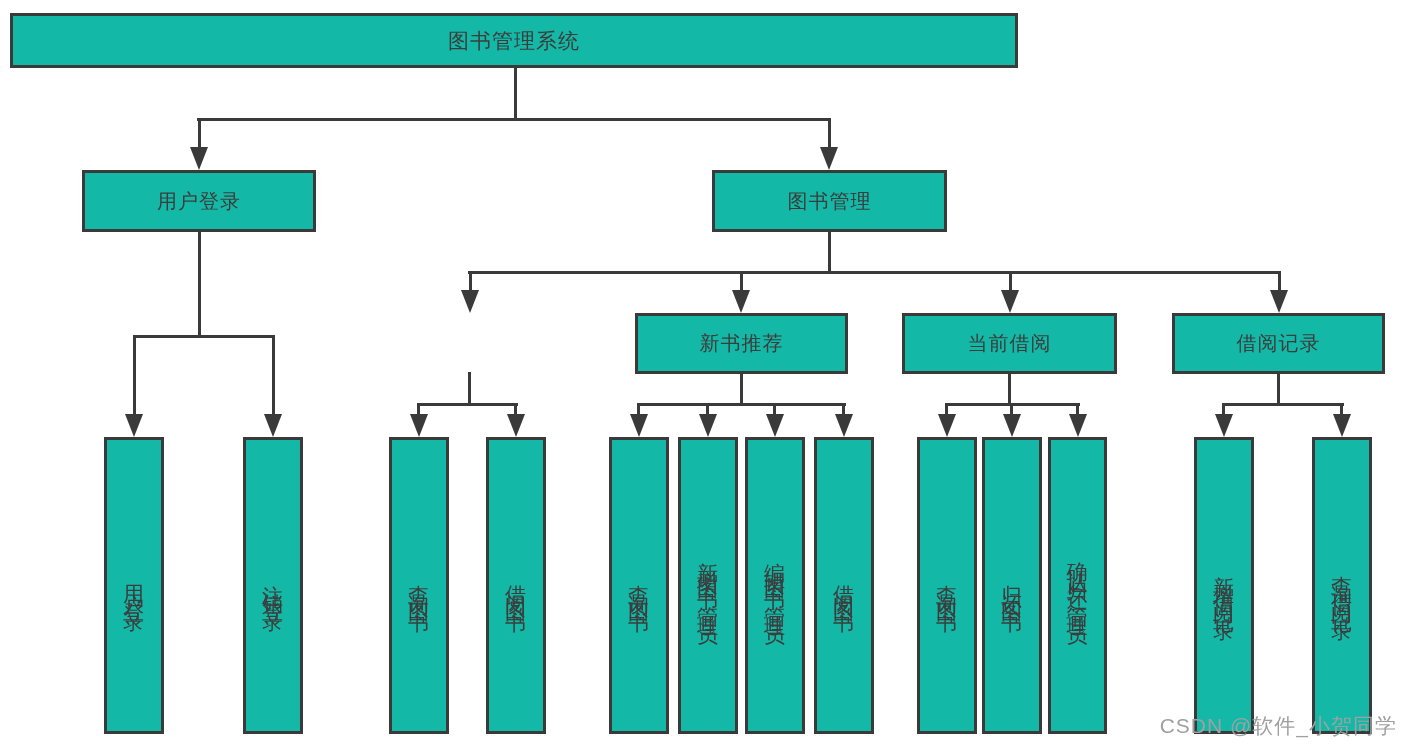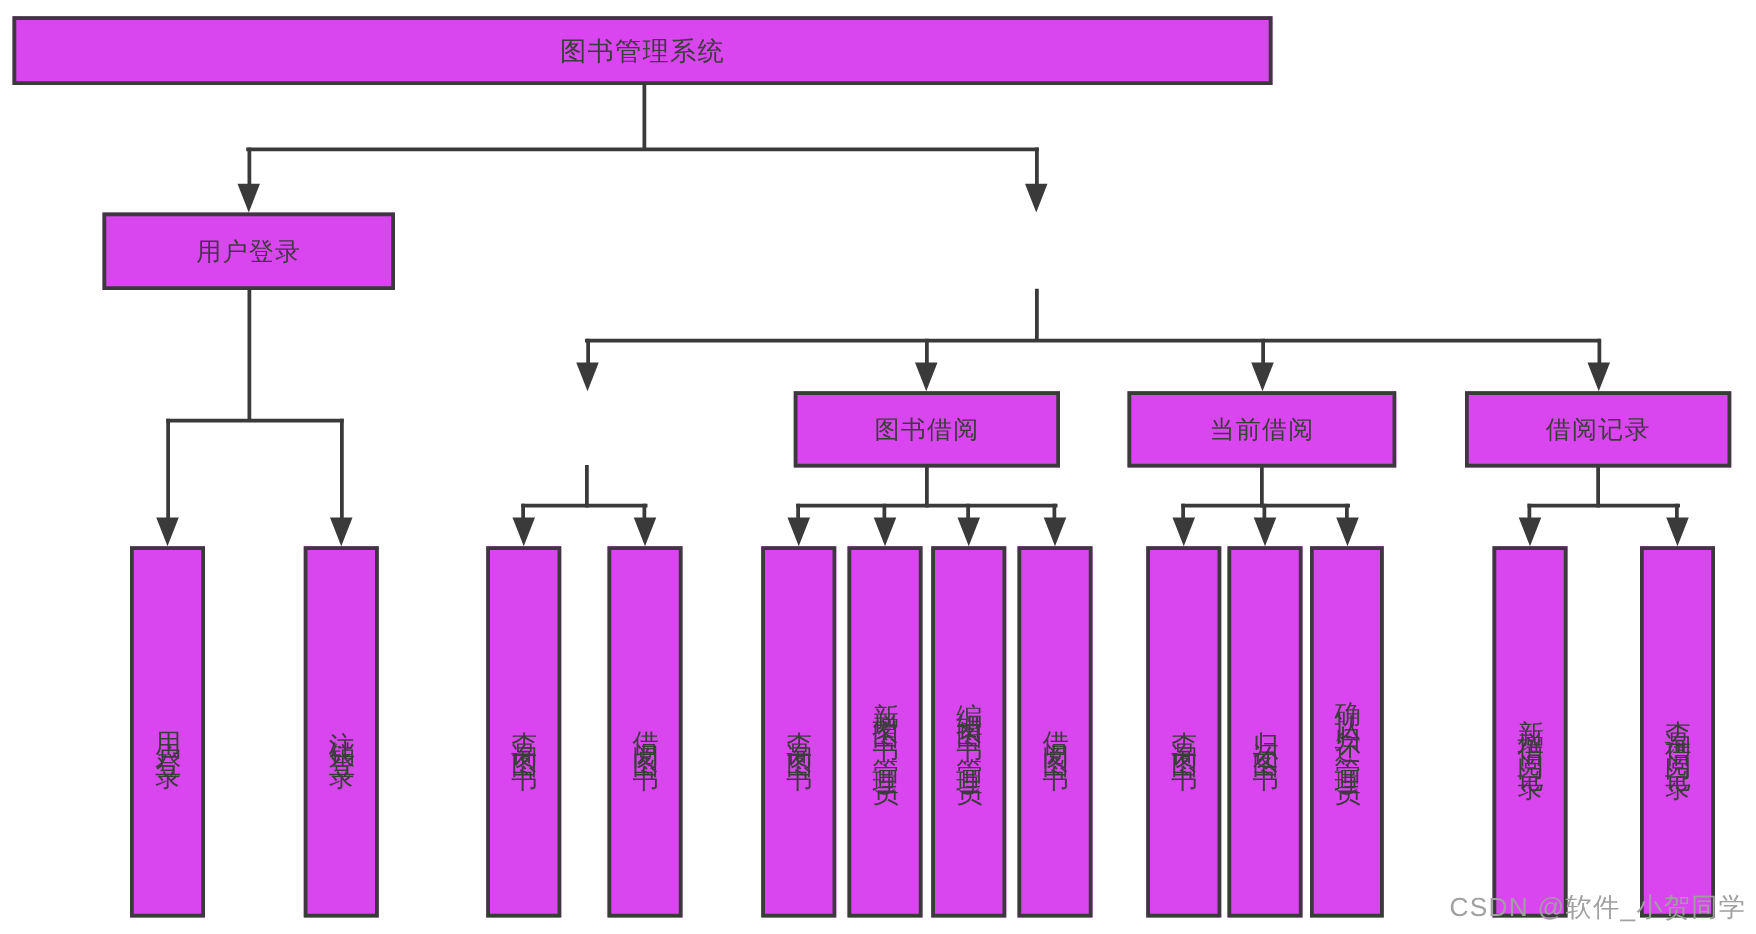--- a/index.html
+++ b/index.html
@@ -8,21 +8,21 @@
     width: 1405px;
     height: 747px;
     background: #ffffff;
     font-family: "Liberation Sans", "DejaVu Sans", sans-serif;
     overflow: hidden;
   }
   .box {
     position: absolute;
     box-sizing: border-box;
     border: 3px solid #3a3a3a;
-    background: #d946ef;
+    background: #14b8a6;
     color: #3c3c3c;
     display: flex;
     align-items: center;
     justify-content: center;
   }
   .node-label { font-size: 20px; color: #3c3c3c; letter-spacing: 1px; }
   .title-label { font-size: 21px; color: #3c3c3c; letter-spacing: 1px; }
   .vtext {
     writing-mode: vertical-rl;
     text-orientation: mixed;
@@ -62,41 +62,44 @@
   <div class="vline" style="left:514px; top:67px; height:53px;"></div>
   <div class="hline" style="left:197px; top:118px; width:634px;"></div>
   <div class="vline" style="left:198px; top:118px; height:34px;"></div>
   <div class="vline" style="left:828px; top:118px; height:34px;"></div>
   <div class="arrow" style="left:190px; top:147px;"></div>
   <div class="arrow" style="left:820px; top:147px;"></div>
 
   <div class="box" style="left:82px; top:170px; width:234px; height:62px;">
     <span class="node-label">用户登录</span>
   </div>
+  <div class="box" style="left:712px; top:170px; width:235px; height:62px;">
+    <span class="node-label">图书管理</span>
+  </div>
 
   <div class="vline" style="left:198px; top:231px; height:106px;"></div>
   <div class="hline" style="left:133px; top:335px; width:142px;"></div>
   <div class="vline" style="left:133px; top:335px; height:82px;"></div>
   <div class="vline" style="left:272px; top:335px; height:82px;"></div>
   <div class="arrow" style="left:125px; top:414px;"></div>
   <div class="arrow" style="left:264px; top:414px;"></div>
 
   <div class="vline" style="left:828px; top:231px; height:42px;"></div>
   <div class="hline" style="left:468px; top:271px; width:812px;"></div>
   <div class="vline" style="left:469px; top:271px; height:25px;"></div>
   <div class="vline" style="left:740px; top:271px; height:25px;"></div>
   <div class="vline" style="left:1009px; top:271px; height:25px;"></div>
   <div class="vline" style="left:1278px; top:271px; height:25px;"></div>
   <div class="arrow" style="left:461px; top:290px;"></div>
   <div class="arrow" style="left:732px; top:290px;"></div>
   <div class="arrow" style="left:1001px; top:290px;"></div>
   <div class="arrow" style="left:1270px; top:290px;"></div>
 
   <div class="box" style="left:635px; top:313px; width:213px; height:61px;">
-    <span class="node-label">图书借阅</span>
+    <span class="node-label">新书推荐</span>
   </div>
   <div class="box" style="left:902px; top:313px; width:215px; height:61px;text-align:right;">
     <span class="node-label">当前借阅</span>
   </div>
   <div class="box" style="left:1172px; top:313px; width:213px; height:61px;">
     <span class="node-label">借阅记录</span>
   </div>
 
   <div class="vline" style="left:468px; top:372px; height:34px;"></div>
   <div class="hline" style="left:417px; top:403px; width:101px;"></div>

